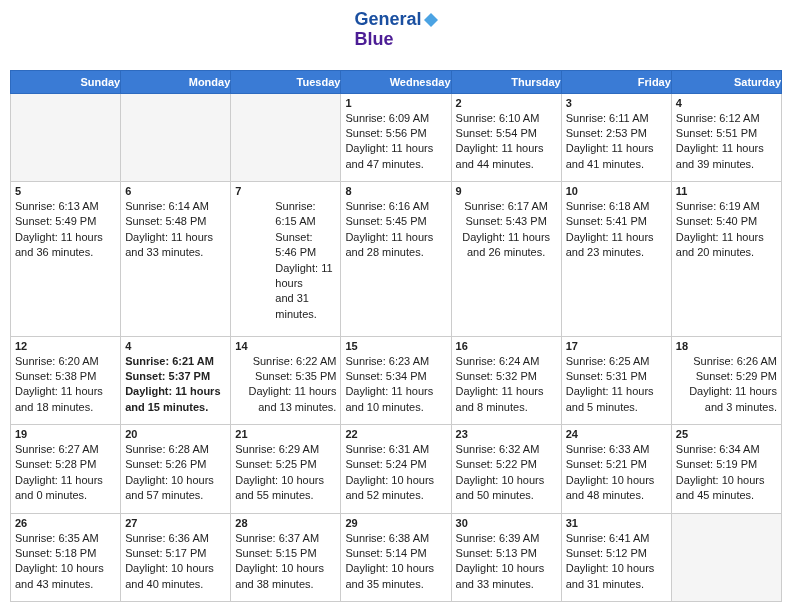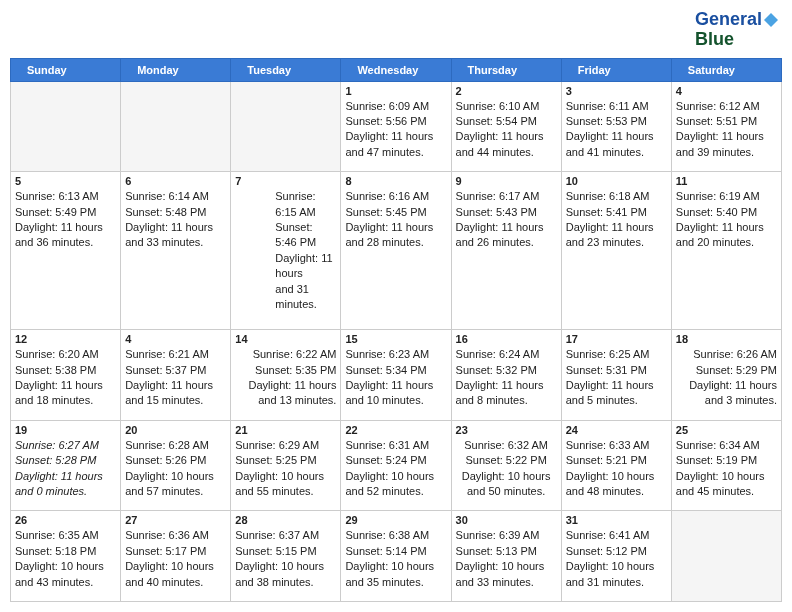--- a/index.html
+++ b/index.html
@@ -12,23 +12,23 @@
     }
     .page {
       width: 792px;
       height: 612px;
       padding: 10px;
       display: flex;
       flex-direction: column;
     }
     .header {
       display: flex;
-      justify-content: flex-end;
+      justify-content: center;
       align-items: flex-start;
-      margin-bottom: 8px;
+      margin-bottom: 20px;
       padding: 0 4px;
     }
     .logo {
       display: flex;
       align-items: center;
     }
     .logo-text {
       font-size: 18px;
       font-weight: bold;
       color: #1a4fa0;
@@ -60,22 +60,22 @@
       width: 100%;
       border-collapse: collapse;
       flex: 1;
       table-layout: fixed;
     }
     .calendar-table thead tr th {
       background: #3a7bd5;
       color: #fff;
       font-size: 11px;
       font-weight: bold;
-      padding: 5px 16px;
-      text-align: left;
+      padding: 5px 0;
+      text-align: right;
       border: 1px solid #2d6abf;
     }
     .calendar-table tbody tr td {
       border: 1px solid #ccc;
       vertical-align: top;
       padding: 3px 4px;
       background: #fff;
       height: 82px;
       font-size: 9.2px;
       color: #222;
@@ -102,21 +102,21 @@
   <div class="header">
     <div class="logo">
       <div>
         <div style="display:flex;align-items:center;">
           <span class="logo-text">General</span>
           <svg class="logo-icon" viewBox="0 0 14 14" xmlns="http://www.w3.org/2000/svg">
             <polygon points="7,0 14,7 7,14 0,7" fill="#4ba3e3"></polygon>
           </svg>
         </div>
         <div style="display:flex;align-items:center;">
-          <span class="logo-text"><span style="color:#14532d">Blue</span></span>
+          <span class="logo-text"><span style="color:#4c1d95">Blue</span></span>
         </div>
       </div>
     </div>
     <div class="title-block">
       <div class="month-title"></div>
       <div class="location"></div>
     </div>
   </div>
 
   <table class="calendar-table">
@@ -146,21 +146,21 @@
           <td>
             <span class="day-number">2</span>
             <div class="day-info" style="white-space: pre-line;">Sunrise: 6:10 AM
 Sunset: 5:54 PM
 Daylight: 11 hours
 and 44 minutes.</div>
           </td>
           <td>
             <span class="day-number">3</span>
             <div class="day-info" style="white-space: pre-line;">Sunrise: 6:11 AM
-Sunset: 5:53 PM
+Sunset: 2:53 PM
 Daylight: 11 hours
 and 41 minutes.</div>
           </td>
           <td>
             <span class="day-number">4</span>
             <div class="day-info" style="white-space: pre-line;">Sunrise: 6:12 AM
 Sunset: 5:51 PM
 Daylight: 11 hours
 and 39 minutes.</div>
           </td>
@@ -189,21 +189,21 @@
           </td>
           <td>
             <span class="day-number">8</span>
             <div class="day-info" style="white-space: pre-line;">Sunrise: 6:16 AM
 Sunset: 5:45 PM
 Daylight: 11 hours
 and 28 minutes.</div>
           </td>
           <td>
             <span class="day-number">9</span>
-            <div class="day-info" style="white-space: pre-line;">Sunrise: 6:17 AM
+            <div class="day-info" style="white-space: pre-line; text-align: center;">Sunrise: 6:17 AM
 Sunset: 5:43 PM
 Daylight: 11 hours
 and 26 minutes.</div>
           </td>
           <td>
             <span class="day-number">10</span>
             <div class="day-info" style="white-space: pre-line;">Sunrise: 6:18 AM
 Sunset: 5:41 PM
 Daylight: 11 hours
 and 23 minutes.</div>
@@ -219,21 +219,21 @@
         <tr>
           <td>
             <span class="day-number">12</span>
             <div class="day-info" style="white-space: pre-line;">Sunrise: 6:20 AM
 Sunset: 5:38 PM
 Daylight: 11 hours
 and 18 minutes.</div>
           </td>
           <td>
             <span class="day-number">4</span>
-            <div class="day-info" style="white-space: pre-line;">Sunrise: 6:21 AM
+            <div class="day-info" style="white-space: pre-line; font-weight: bold;">Sunrise: 6:21 AM
 Sunset: 5:37 PM
 Daylight: 11 hours
 and 15 minutes.</div>
           </td>
           <td>
             <span class="day-number">14</span>
             <div class="day-info" style="white-space: pre-line; text-align: right;">Sunrise: 6:22 AM
 Sunset: 5:35 PM
 Daylight: 11 hours
 and 13 minutes.</div>
@@ -263,21 +263,21 @@
             <span class="day-number">18</span>
             <div class="day-info" style="white-space: pre-line; text-align: right;">Sunrise: 6:26 AM
 Sunset: 5:29 PM
 Daylight: 11 hours
 and 3 minutes.</div>
           </td>
         </tr>
         <tr>
           <td>
             <span class="day-number">19</span>
-            <div class="day-info" style="white-space: pre-line; font-style: italic;">Sunrise: 6:27 AM
+            <div class="day-info" style="white-space: pre-line;">Sunrise: 6:27 AM
 Sunset: 5:28 PM
 Daylight: 11 hours
 and 0 minutes.</div>
           </td>
           <td>
             <span class="day-number">20</span>
             <div class="day-info" style="white-space: pre-line;">Sunrise: 6:28 AM
 Sunset: 5:26 PM
 Daylight: 10 hours
 and 57 minutes.</div>
@@ -291,21 +291,21 @@
           </td>
           <td>
             <span class="day-number">22</span>
             <div class="day-info" style="white-space: pre-line;">Sunrise: 6:31 AM
 Sunset: 5:24 PM
 Daylight: 10 hours
 and 52 minutes.</div>
           </td>
           <td>
             <span class="day-number">23</span>
-            <div class="day-info" style="white-space: pre-line; text-align: center;">Sunrise: 6:32 AM
+            <div class="day-info" style="white-space: pre-line;">Sunrise: 6:32 AM
 Sunset: 5:22 PM
 Daylight: 10 hours
 and 50 minutes.</div>
           </td>
           <td>
             <span class="day-number">24</span>
             <div class="day-info" style="white-space: pre-line;">Sunrise: 6:33 AM
 Sunset: 5:21 PM
 Daylight: 10 hours
 and 48 minutes.</div>

